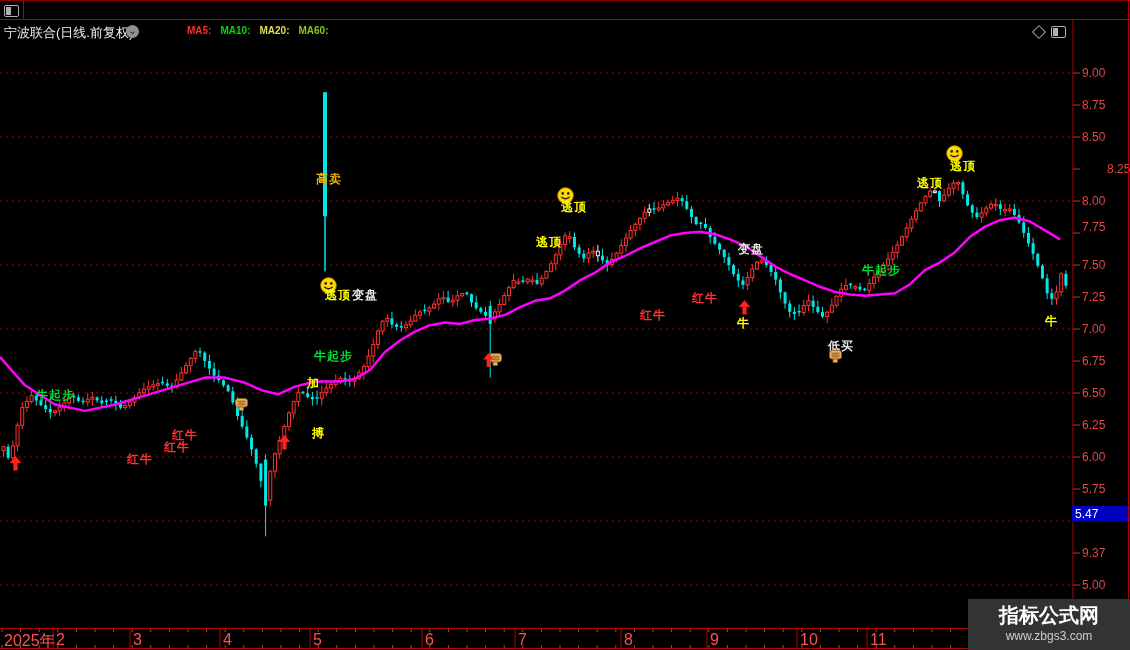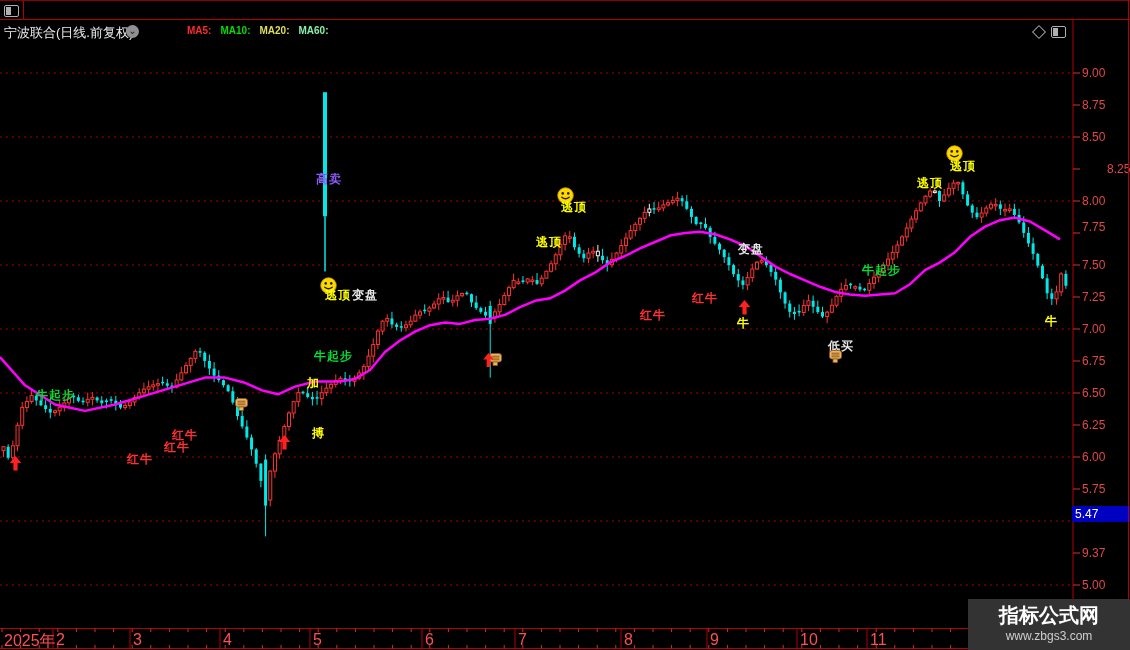--- a/index.html
+++ b/index.html
@@ -55,21 +55,21 @@
   </div>
   <div class="hline" style="top:19px"></div>
 
   <div id="row2">
     <span id="stock-title">宁波联合(日线.前复权)</span>
     <span id="chev-circle">⌄</span>
     <div id="ma-labels">
         <span style="color: rgb(255, 42, 42);">MA5:</span>
         <span style="color: rgb(0, 221, 0);">MA10:</span>
         <span style="color: rgb(222, 222, 90);">MA20:</span>
-        <span style="color: #86efac;">MA60:</span>
+        <span style="color: #84cc16;">MA60:</span>
       </div>
     <div id="corner-icons">
       <span class="diamond"></span>
       <span class="winicon">
           <i></i>
         </span>
     </div>
   </div>
 
   <svg id="chart-svg" width="1130" height="650">
@@ -691,21 +691,21 @@
         <line x1="422" y1="628.5" x2="422" y2="648.5" stroke="#b40000"></line>
         <line x1="515" y1="628.5" x2="515" y2="648.5" stroke="#b40000"></line>
         <line x1="621" y1="628.5" x2="621" y2="648.5" stroke="#b40000"></line>
         <line x1="707" y1="628.5" x2="707" y2="648.5" stroke="#b40000"></line>
         <line x1="797" y1="628.5" x2="797" y2="648.5" stroke="#b40000"></line>
         <line x1="867" y1="628.5" x2="867" y2="648.5" stroke="#b40000"></line>
       </g>
     </svg>
 
   <div id="annots">
-      <div class="annot" style="left: 316px; top: 173px; color: #8b5cf6;">高卖</div>
+      <div class="annot" style="left: 316px; top: 173px; color: #eab308;">高卖</div>
       <div class="annot" style="left: 320px; top: 277px;"><svg width="17" height="17" viewBox="0 0 16 16">
           <circle cx="8" cy="8" r="7.3" fill="#ffd800" stroke="#c9a000" stroke-width="0.8"></circle>
           <circle cx="5.4" cy="6" r="1.2" fill="#222"></circle>
           <circle cx="10.6" cy="6" r="1.2" fill="#222"></circle>
           <path d="M4.5 9.6 Q8 12.6 11.5 9.6" stroke="#222" stroke-width="1.3" fill="none" stroke-linecap="round"></path>
         </svg></div>
       <div class="annot" style="left: 325px; top: 289px; color: rgb(255, 255, 0);">逃顶</div>
       <div class="annot" style="left: 352px; top: 289px; color: rgb(232, 232, 232);">变盘</div>
       <div class="annot" style="left: 314px; top: 350px; color: rgb(0, 221, 51);">牛起步</div>
       <div class="annot" style="left: 307px; top: 377px; color: rgb(255, 255, 0);">加</div>

